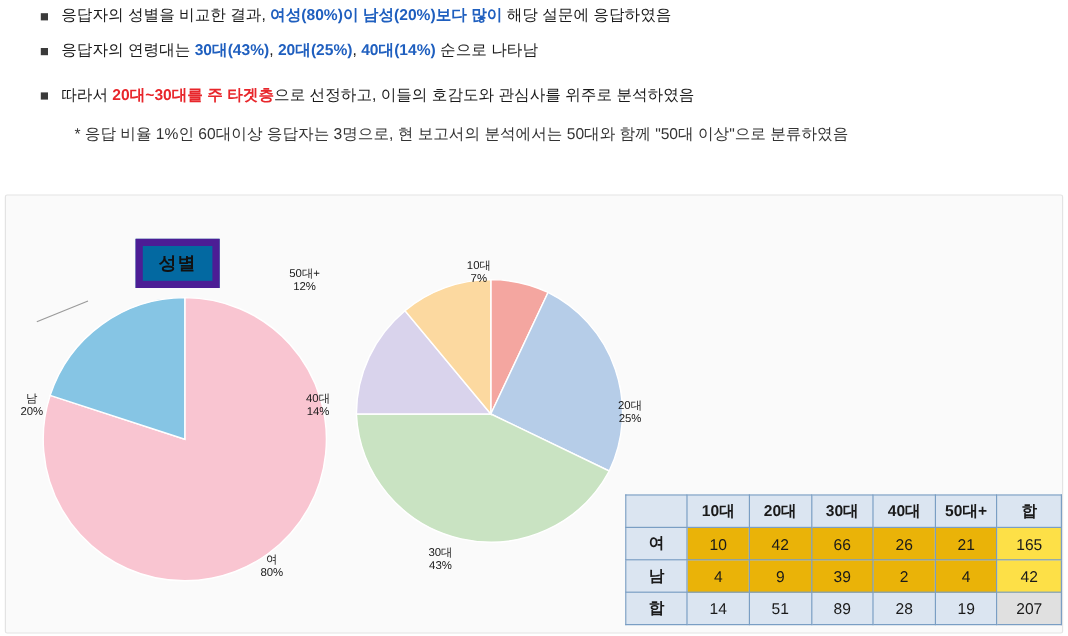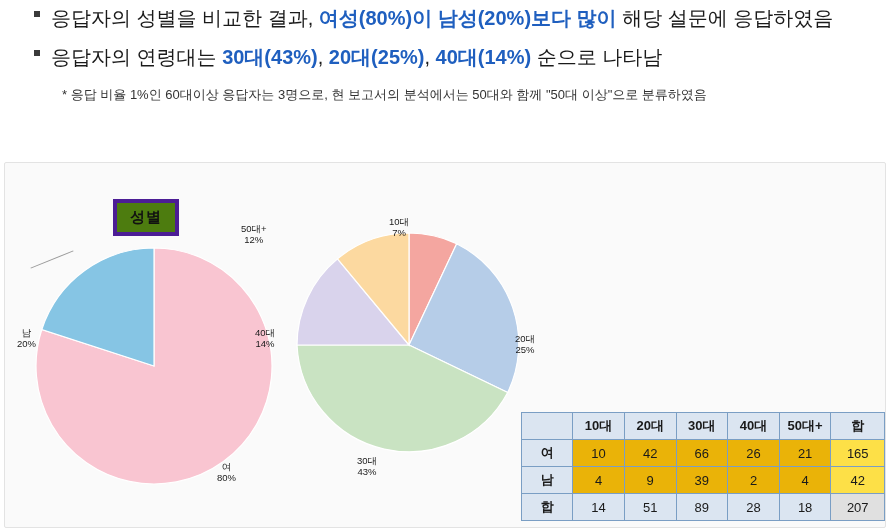--- a/index.html
+++ b/index.html
@@ -22,21 +22,21 @@
     left: 0; top: 0;
     width: 890px;
     padding: 4px 0 0 0;
     box-sizing: border-box;
   }
   .bullet-row {
     display: flex;
     align-items: flex-start;
     margin: 0 0 10px 0;
     padding-left: 34px;
-    font-size: 20px;
+    font-size: 13px;
     line-height: 1.45;
   }
   .bullet-row.gap-before { margin-top: 18px; }
   .bullet-marker {
     flex: 0 0 auto;
     width: 6px; height: 6px;
     background: #3a3a3a;
     margin: 7px 11px 0 0;
   }
   .bullet-text { flex: 1 1 auto; }
@@ -58,22 +58,22 @@
     width: 882px;
     height: 366px;
     background: #fafafa;
     border: 1px solid #e3e3e3;
     border-radius: 2px;
     box-sizing: border-box;
   }
 
   .chart-title-box {
     position: absolute;
-    background: #4d7c0f;
-    border: 4px solid #4c1d95;
+    background: #0369a1;
+    border: 6px solid #4c1d95;
     padding: 5px 13px;
     font-size: 15px;
     font-weight: bold;
     color: #111;
     letter-spacing: 1px;
   }
   #title-gender { left: 108px; top: 36px; }
   #title-age    { left: 362px; top: 32px; }
 
   .pie-wrap { position: absolute; }
@@ -122,20 +122,24 @@
 <body>
 
 <div id="bullets">
     <div class="bullet-row">
       <span class="bullet-marker"></span>
       <span class="bullet-text"><span>응답자의 성별을 비교한 결과, </span><span class="em-blue">여성(80%)이 남성(20%)보다 많이</span><span> 해당 설문에 응답하였음</span></span>
     </div>
     <div class="bullet-row">
       <span class="bullet-marker"></span>
       <span class="bullet-text"><span>응답자의 연령대는 </span><span class="em-blue">30대(43%)</span><span>, </span><span class="em-blue">20대(25%)</span><span>, </span><span class="em-blue">40대(14%)</span><span> 순으로 나타남</span></span>
+    </div>
+    <div class="bullet-row gap-before">
+      <span class="bullet-marker"></span>
+      <span class="bullet-text"><span>따라서 </span><span class="em-red">20대~30대를 주 타겟층</span><span>으로 선정하고, 이들의 호감도와 관심사를 위주로 분석하였음</span></span>
     </div>
     <div class="note-row">* 응답 비율 1%인 60대이상 응답자는 3명으로, 현 보고서의 분석에서는 50대와 함께 "50대 이상"으로 분류하였음</div>
   </div>
 
 <div id="chart-panel">
 
   <div class="chart-title-box" id="title-gender">성별</div>
 
   <div class="pie-wrap" id="pie-gender">
     <svg width="246" height="246" viewBox="0 0 246 246">
@@ -206,19 +210,19 @@
         <td>2</td>
         <td>4</td>
         <td class="total-col">42</td>
       </tr>
       <tr class="total-row">
         <th class="rowhead">합</th>
         <td>14</td>
         <td>51</td>
         <td>89</td>
         <td>28</td>
-        <td>18</td>
+        <td>19</td>
         <td class="total-col">207</td>
       </tr>
     </tbody>
   </table>
 
 </div>
 
 </body></html>

